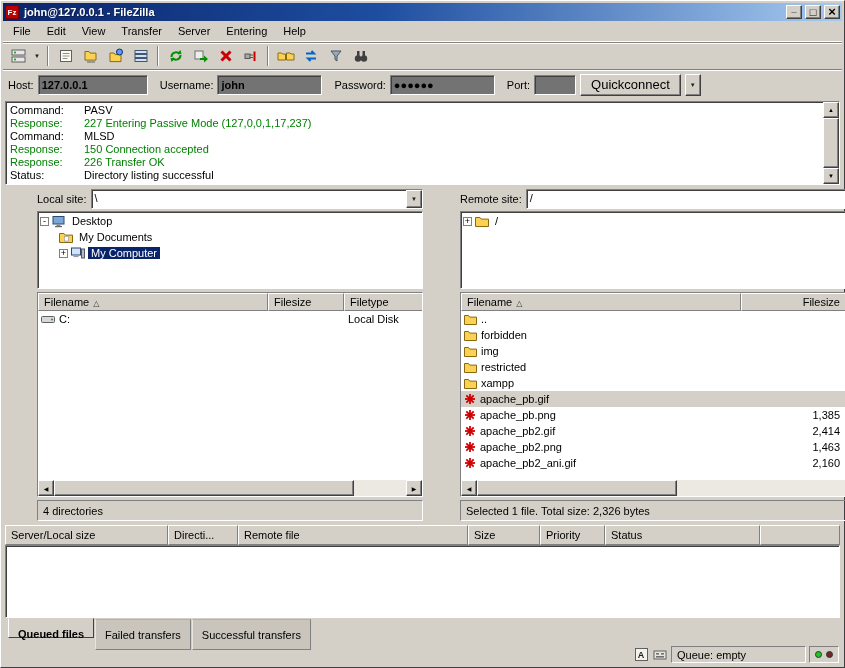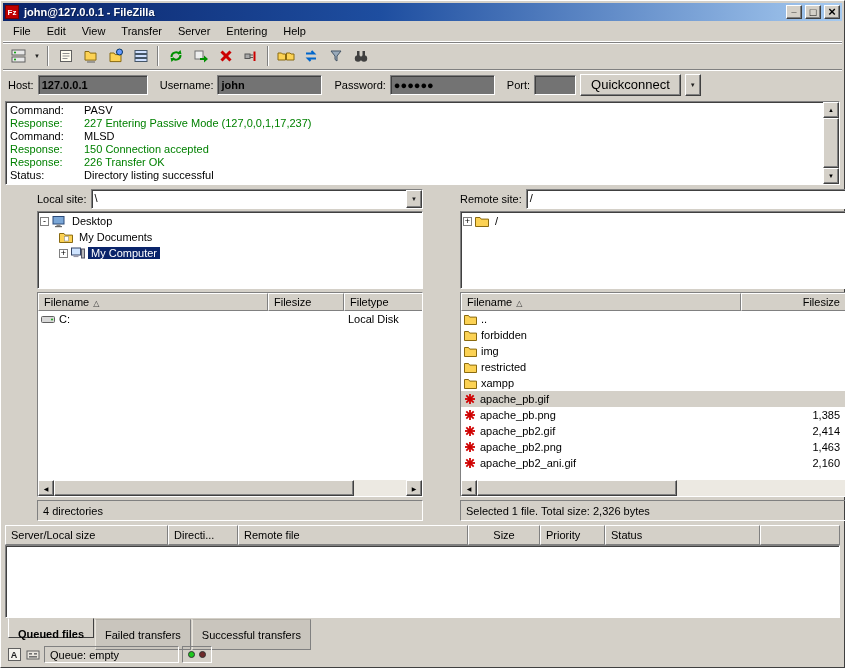--- a/index.html
+++ b/index.html
@@ -116,32 +116,32 @@
   .pane-status { height:21px; flex:0 0 21px; margin-top:3px; border:1px solid;
                  border-color:#808080 #fff #fff #808080; display:flex; align-items:center; padding:0 5px;
                  white-space:nowrap; overflow:hidden; }
 
   
   .queue-section { flex:1; display:flex; flex-direction:column; margin:4px 2px 0 2px; }
   .queue-header { height:20px; flex:0 0 20px; display:flex; }
   .queue-body { flex:1; background:#fff; border:1px solid; border-color:#808080 #fff #fff #808080;
                 box-shadow:inset 1px 1px 0 #404040; }
   .qc-1 { width:163px; flex:0 0 163px; } .qc-2 { width:70px; flex:0 0 70px; }
-  .qc-3 { width:230px; flex:0 0 230px; } .qc-4 { width:72px; flex:0 0 72px; justify-content:center; }
+  .qc-3 { width:230px; flex:0 0 230px; } .qc-4 { width:72px; flex:0 0 72px; justify-content:flex-start; }
   .qc-5 { width:65px; flex:0 0 65px; } .qc-6 { width:155px; flex:0 0 155px; } .qc-7 { flex:1; }
 
   .tabbar { height:20px; flex:0 0 20px; display:flex; align-items:flex-start; padding-left:3px; gap:1px; }
   .tab { height:18px; padding:9px 9px; border:1px solid; border-color:#d4d0c8 #404040 #404040 #fff;
          background:#d4d0c8; white-space:nowrap; }
   .tab.active { font-weight:bold; }
   .tab.inactive { background:#c9c5bd; height:31px; border-color:#b5b1a8 #808080 #808080 #e8e5de; margin-top:1px; }
 
   
   .statusbar { height:21px; flex:0 0 21px; margin-top:6px; display:flex; align-items:center;
-               gap:3px; padding:0 3px; }
+               justify-content:flex-end; gap:3px; padding:0 3px; }
   .mini-icon { width:16px; height:15px; display:flex; align-items:center; justify-content:center; }
   .ascii-box { width:13px; height:13px; border:1px solid #606060; background:#f4f2ec; font-size:9px;
                font-weight:bold; color:#202020; display:flex; align-items:center; justify-content:center; }
   .ascii-box::before { content:"A"; }
   .sb-cell { height:17px; border:1px solid; border-color:#808080 #fff #fff #808080;
              display:flex; align-items:center; padding:0 5px; }
   .cell-queue { width:135px; }
   .led-cell { width:30px; justify-content:center; gap:4px; }
   .led { width:7px; height:7px; border-radius:50%; border:1px solid #333; }
   .led-recv { background:#1ec81e; } .led-send { background:#6e2a2a; }

